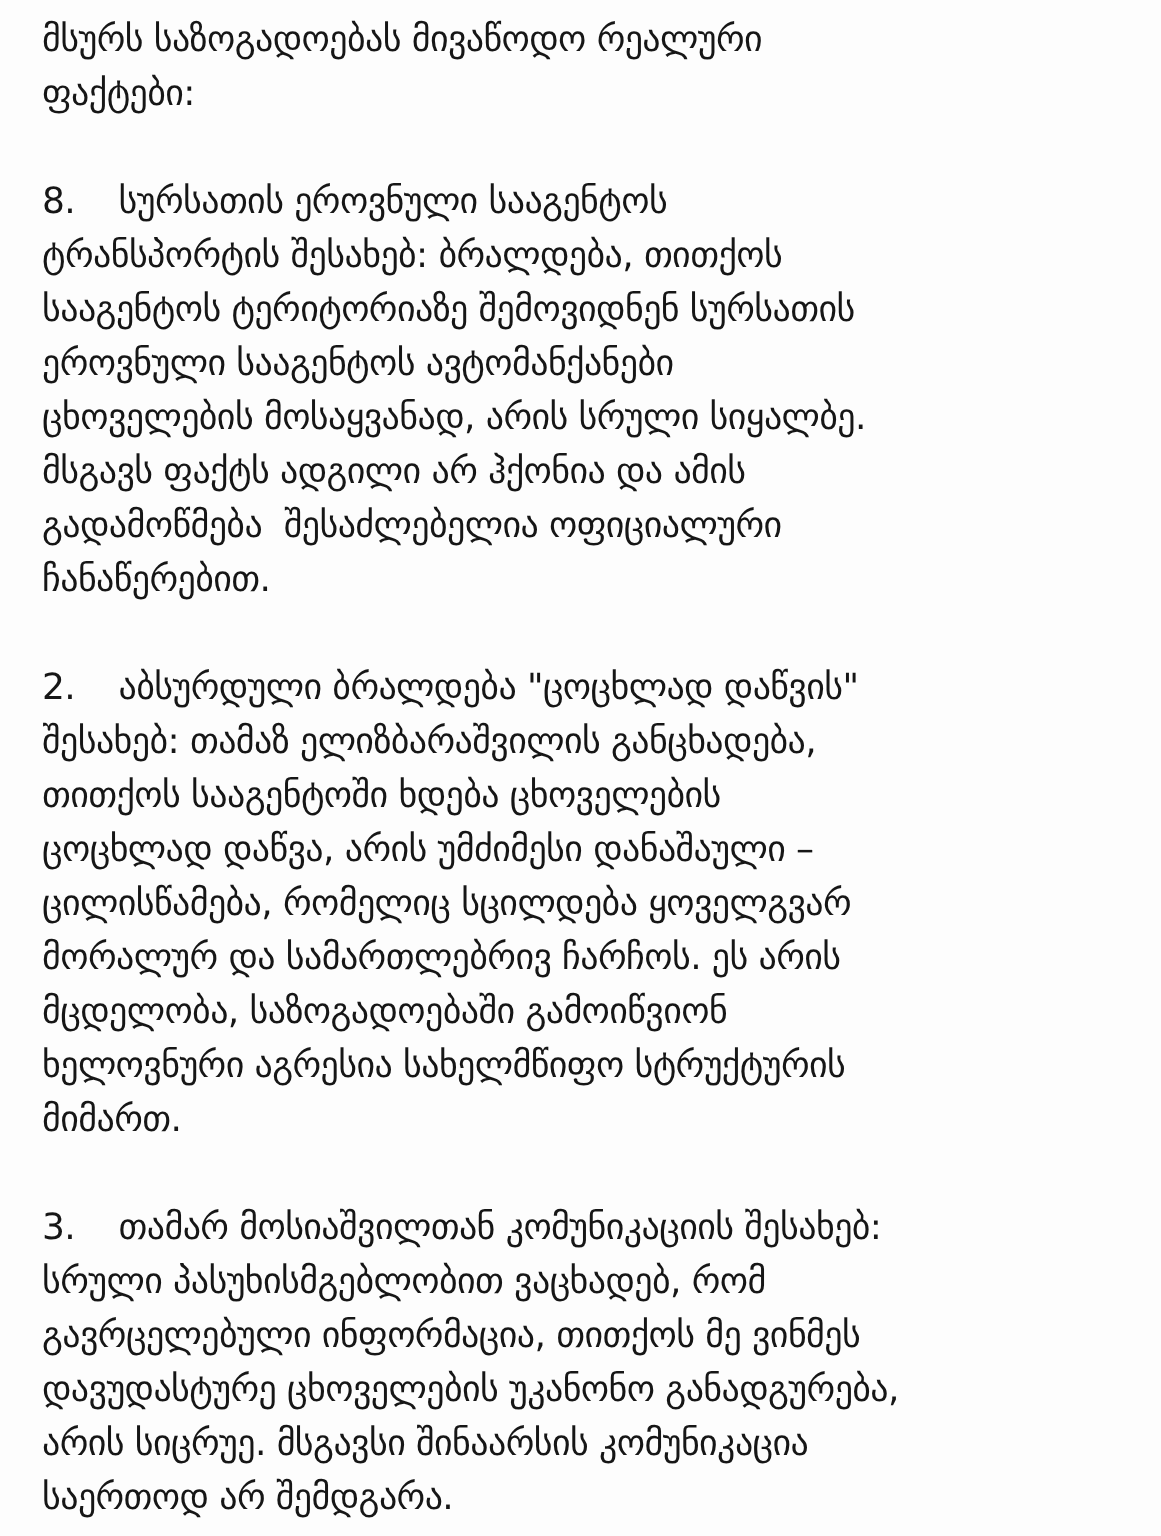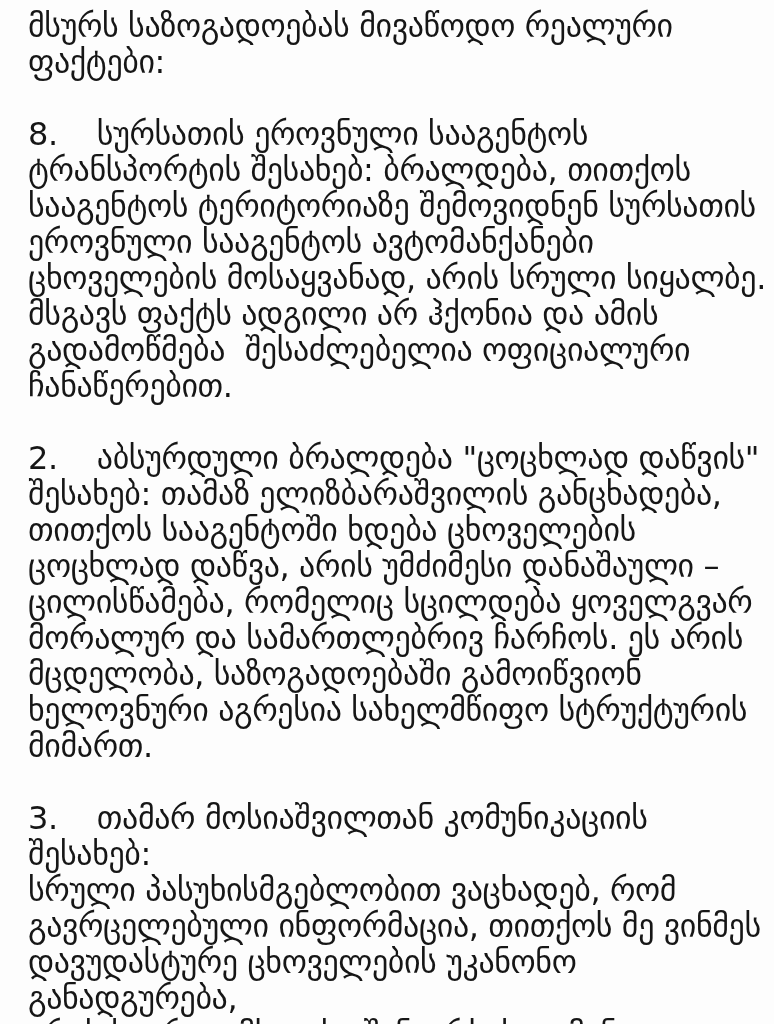--- a/index.html
+++ b/index.html
@@ -9,21 +9,21 @@
   }
   .page {
     position: relative;
     width: 774px;
     height: 1024px;
     box-sizing: border-box;
     padding: 8px 6px 0 28px;
     background: #fdfdfd;
     color: #161616;
     font-family: "DejaVu Sans", "Liberation Sans", sans-serif;
-    font-size: 32px;
+    font-size: 24px;
     line-height: 36px;
     letter-spacing: -0.4px;
     overflow: hidden;
   }
   .para {
     margin: 0 0 36px 0;
     white-space: pre-wrap;
     word-break: keep-all;
   }
   .para:last-child {

